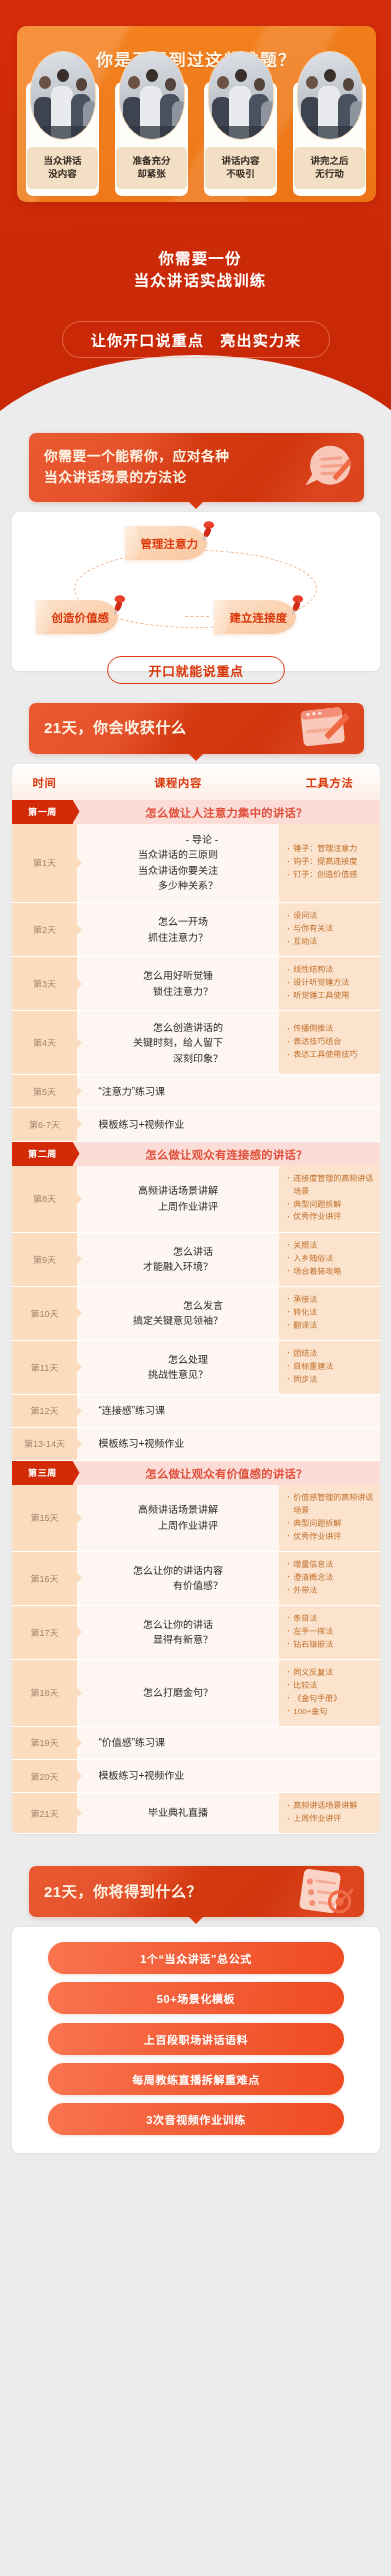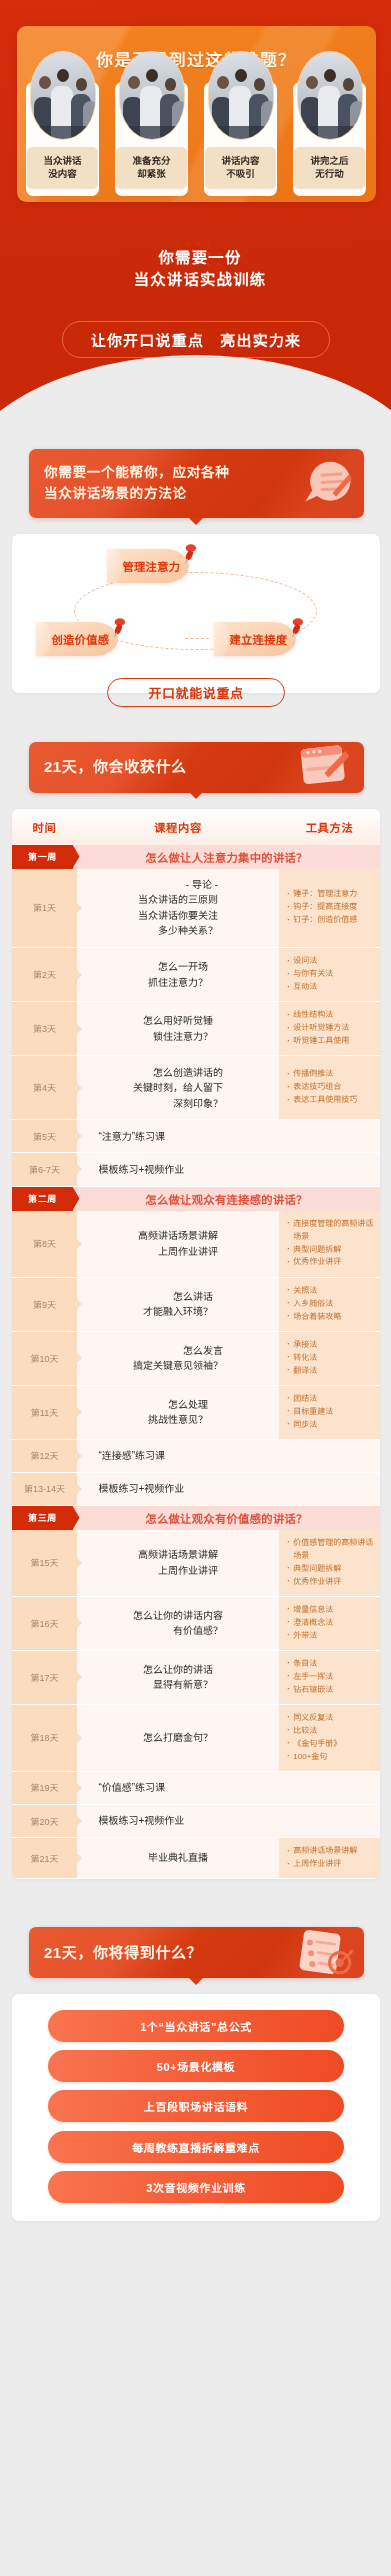--- a/index.html
+++ b/index.html
@@ -86,37 +86,37 @@
 
   .p-label {
     margin-top: 65px; width: 71px; height: 42px;
     background: #f3dfc4; border-radius: 5.3px;
     display: flex; flex-direction: column; justify-content: center; align-items: center;
     color: #332a22; font-size: 9.5px; font-weight: 700; line-height: 1.35;
   }
 
   .hero-head {
     position: absolute; z-index: 3; left: 8px; right: 0; top: 248px;
-    text-align: center; color: #fff; font-family: Liberation Mono, monospace;
+    text-align: center; color: #fff;
   }
   .hero-head .l1 { font-size: 15.4px; font-weight: 700; letter-spacing: 1.2px; line-height: 1.45; }
   .hero-head .l2 { font-size: 15.4px; font-weight: 700; letter-spacing: 1.2px; line-height: 1.45; }
   .hero-pill {
     position: absolute; z-index: 3; left: 62px; top: 321px;
     width: 268px; height: 37px;
     border: 1.2px solid rgba(255,180,150,.45);
     border-radius: 19px;
     display: flex; align-items: center; justify-content: center;
     color: #fff; font-size: 15px; font-weight: 700; letter-spacing: 1.2px;
   }
 
   
   .wrap { width: 392px; padding: 0 12px 14.2px; }
   .banner {
-    position: relative; width: 335px; margin: 16px auto;
+    position: relative; width: 335px; margin: 0 auto;
     border-radius: 7.1px; overflow: visible;
     background: linear-gradient(135deg,#e8471a 0%, #e03d12 40%, #d7350c 100%);
     box-shadow: 0 1.2px 4.7px rgba(170,50,10,.18);
   }
   .banner-inner { position: relative; z-index: 2; padding: 14.2px 15.4px; }
   .banner::before {
     content:""; position:absolute; inset:0; border-radius:7.1px;
     background: linear-gradient(125deg, rgba(255,255,255,.10) 0 30%, rgba(0,0,0,.05) 48% 70%, rgba(255,255,255,.07) 86%);
   }
   .banner .tip {
@@ -151,21 +151,21 @@
     box-shadow: 0 1.2px 3.6px rgba(200,110,60,.18);
   }
   .node::before {
     content:""; position:absolute; left:0; top:0; bottom:0; width:15.4px;
     background: linear-gradient(120deg,#fff0e2,#fbd7b9);
     border-radius: 0 50% 50% 0 / 0 50% 50% 0;
   }
   .node .pin {
     position: absolute; right: -8.3px; top: -4.7px; width: 15.4px; height: 20px;
   }
-  .node-a { left: 95px; top: 14.2px; }
+  .node-a { left: 113px; top: 14.2px; }
   .node-b { left: 24px;  top: 88px; }
   .node-c { left: 202px; top: 88px; }
   .dash-mid { position:absolute; left: 173px; top: 104px; width: 24px; border-top: 1.8px dashed #f0b793; }
 
   .tri-cta {
     position: absolute; left: 95px; top: 125px; width: 178px; height: 28.5px;
     border: 1.2px solid #d9380c; border-radius: 15.4px;
     display: flex; align-items: center; justify-content: center;
     color: #d9380c; font-size: 13px; font-weight: 700; letter-spacing: 0.6px; margin-top: 19px;
   }

